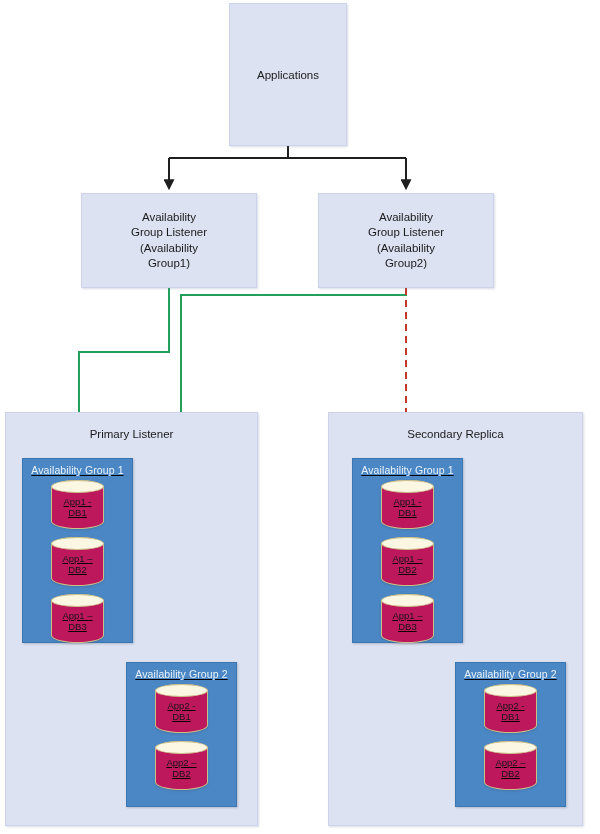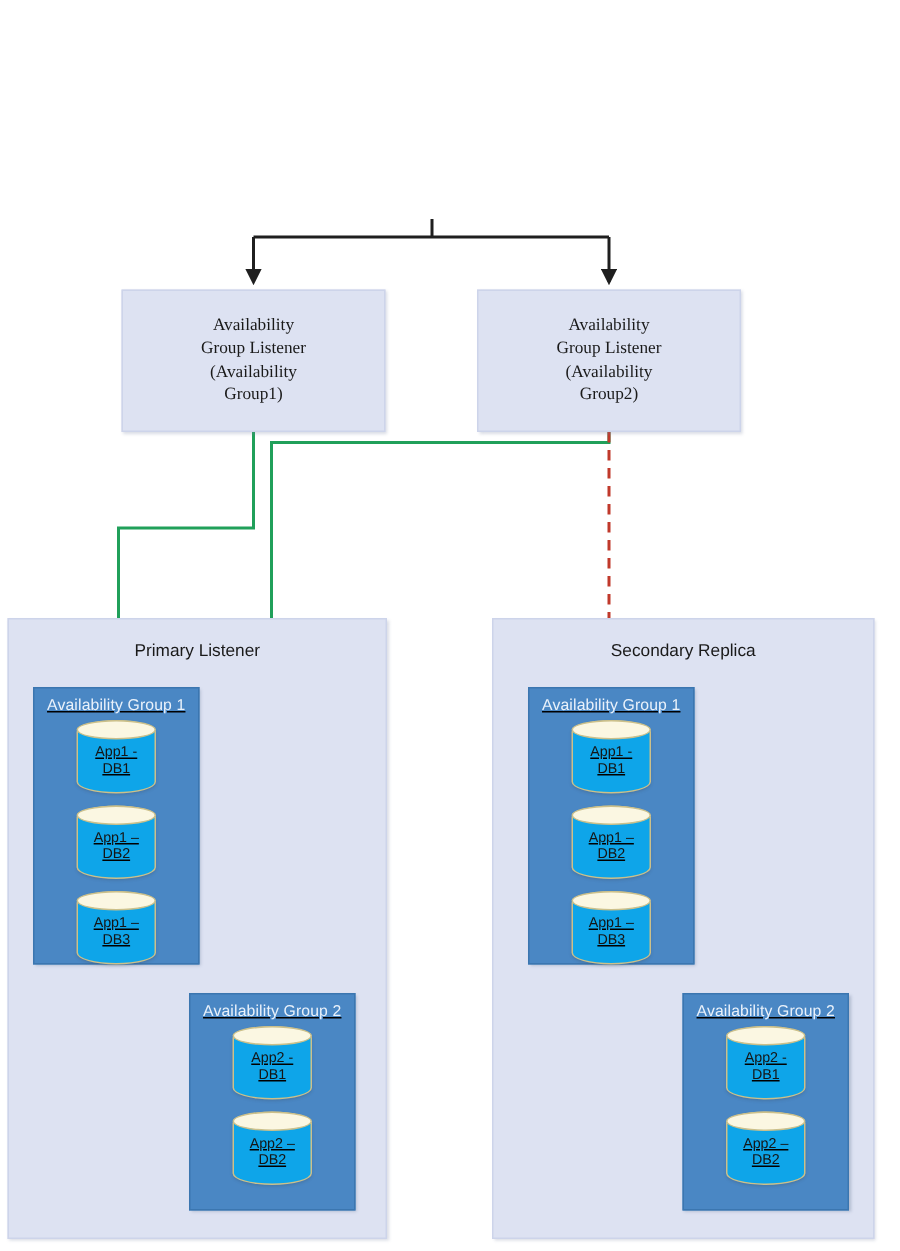--- a/index.html
+++ b/index.html
@@ -59,21 +59,20 @@
     font-size: 11.5px;
     line-height: 15.5px;
   }
   #listener-ag1 { left: 81px; top: 193px; }
   #listener-ag2 { left: 318px; top: 193px; }
 
   .listener-text {
     display: block;
     padding: 0 4px;
     white-space: pre-line;
-    font-family: Liberation Serif, serif;
   }
 
   
   .replica-panel {
     position: absolute;
     box-sizing: border-box;
     background: #dde2f2;
     border: 1px solid #cdd4ea;
     box-shadow: 1px 1px 2px rgba(120,130,160,0.28);
   }
@@ -117,21 +116,21 @@
   .db-list {
     display: flex;
     flex-direction: column;
     align-items: center;
     gap: 8px;
   }
   .db {
     position: relative;
     width: 53px;
     height: 49px;
-    background: #0ea5e9;
+    background: #be185d;
     border: 1px solid #ccc08a;
     border-radius: 50% / 16%;
     box-sizing: border-box;
     display: flex;
     align-items: center;
     justify-content: center;
     box-shadow: 0 1px 2px rgba(60,70,90,0.25);
   }
   .db::before {
     
@@ -180,20 +179,23 @@
     <path d="M 169 158 L 169 188" stroke="#1f1f1f" stroke-width="2" fill="none" marker-end="url(#arrow-black)"></path>
     <path d="M 406 158 L 406 188" stroke="#1f1f1f" stroke-width="2" fill="none" marker-end="url(#arrow-black)"></path>
 
     <path d="M 169 288 L 169 352 L 79 352 L 79 453" stroke="#20a05a" stroke-width="2" fill="none" marker-end="url(#arrow-green)"></path>
 
     <path d="M 406 288 L 406 295 L 181 295 L 181 657" stroke="#20a05a" stroke-width="2" fill="none" marker-end="url(#arrow-green)"></path>
 
     <path d="M 406 288 L 406 453" stroke="#c0392b" stroke-width="2" fill="none" stroke-dasharray="7 5" marker-end="url(#arrow-red)"></path>
   </svg>
 
+  <div class="node lavender" id="applications">
+    <span>Applications</span>
+  </div>
 
   <div class="node lavender listener" id="listener-ag1">
     <span class="listener-text">Availability
 Group Listener
 (Availability
 Group1)</span>
   </div>
 
   <div class="node lavender listener" id="listener-ag2">
     <span class="listener-text">Availability

